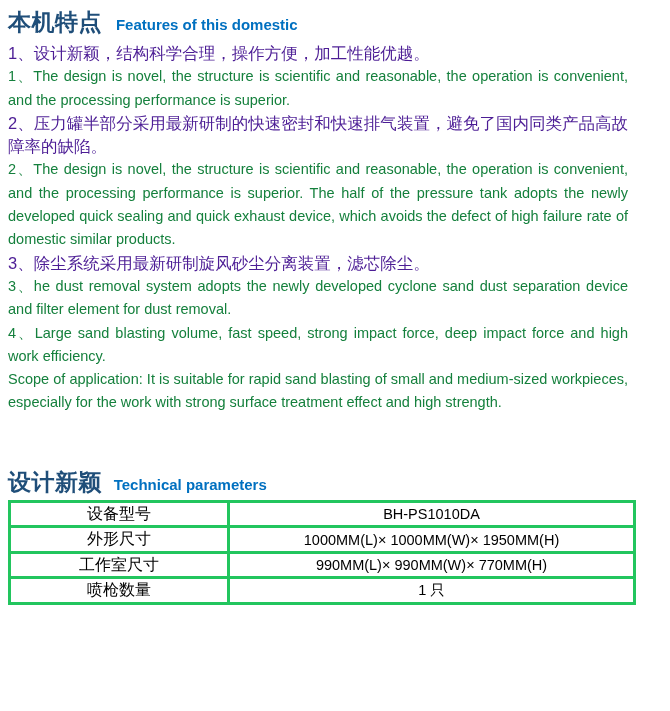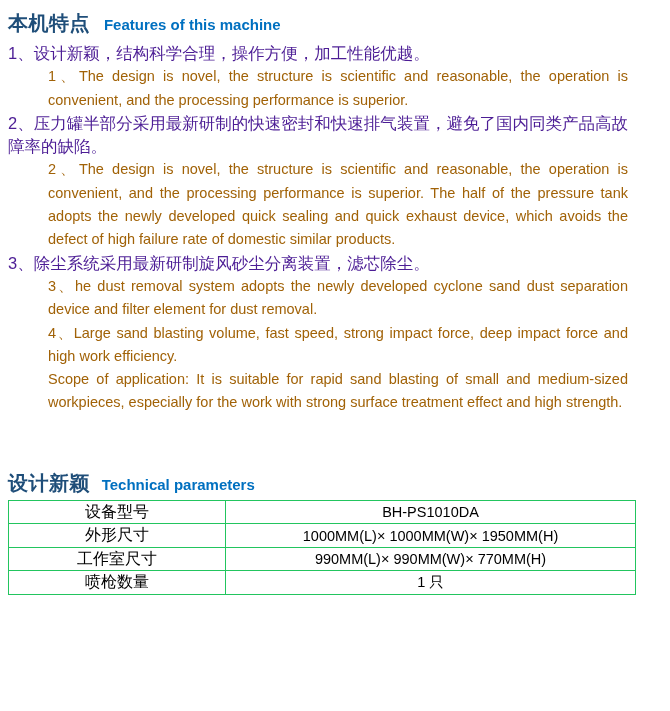--- a/index.html
+++ b/index.html
@@ -19,55 +19,54 @@
   }
   .content {
     width: 620px;
   }
   .heading {
     margin: 0 0 7px 0;
     font-weight: bold;
     line-height: 20px;
   }
   .h-cn {
-    font-size: 20px;
+    font-size: 23px;
     color: var(--heading-cn, #1F4E79);
     letter-spacing: 0.5px;
   }
   .h-en {
     font-size: 15px;
     color: var(--heading-en, #0070C0);
     margin-left: 5px;
   }
   p {
     margin: 0;
     text-align: justify;
   }
   p.cn {
     font-size: 16.5px;
     line-height: 23.3px;
     color: #4c1d95;
   }
   p.en {
     font-size: 14.5px;
     line-height: 23.3px;
-    color: #a16207;
-    margin-left: 40px;
+    color: #15803d;
   }
   .tech-heading {
     margin-top: 57px;
     margin-bottom: 5px;
   }
   table.params {
     border-collapse: collapse;
     table-layout: fixed;
     width: 628px;
   }
   table.params td {
-    border: 1px solid #22c55e;
+    border: 3px solid #22c55e;
     text-align: center;
     vertical-align: middle;
     height: 22.5px;
     padding: 0;
     overflow: hidden;
     white-space: nowrap;
   }
   td.param-label {
     width: 216px;
     font-size: 16px;
@@ -77,21 +76,21 @@
   }
 </style>
 </head>
 <body>
 
 <div class="page">
   <div class="content">
 
     <h1 class="heading features-heading">
       <span class="h-cn">本机特点</span>
-      <span class="h-en">Features of this machine</span>
+      <span class="h-en">Features of this domestic</span>
     </h1>
 
     <p class="cn">1、设计新颖，结构科学合理，操作方便，加工性能优越。</p>
     <p class="en">1、The design is novel, the structure is scientific and reasonable, the operation is convenient, and the processing performance is superior.</p>
     <p class="cn">2、压力罐半部分采用最新研制的快速密封和快速排气装置，避免了国内同类产品高故障率的缺陷。</p>
     <p class="en">2、The design is novel, the structure is scientific and reasonable, the operation is convenient, and the processing performance is superior. The half of the pressure tank adopts the newly developed quick sealing and quick exhaust device, which avoids the defect of high failure rate of domestic similar products.</p>
     <p class="cn">3、除尘系统采用最新研制旋风砂尘分离装置，滤芯除尘。</p>
     <p class="en">3、he dust removal system adopts the newly developed cyclone sand dust separation device and filter element for dust removal.</p>
     <p class="en">4、Large sand blasting volume, fast speed, strong impact force, deep impact force and high work efficiency.</p>
     <p class="en">Scope of application: It is suitable for rapid sand blasting of small and medium-sized workpieces, especially for the work with strong surface treatment effect and high strength.</p>

